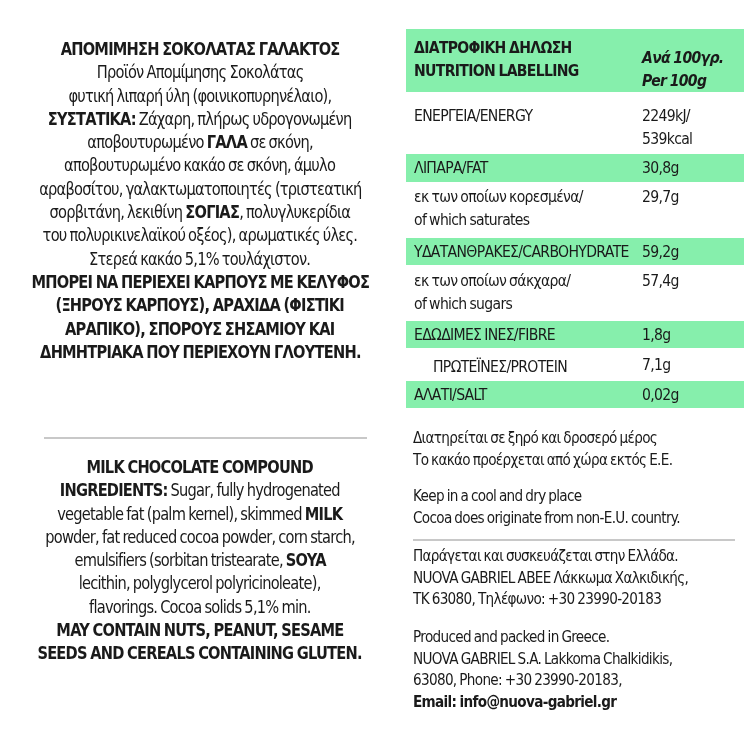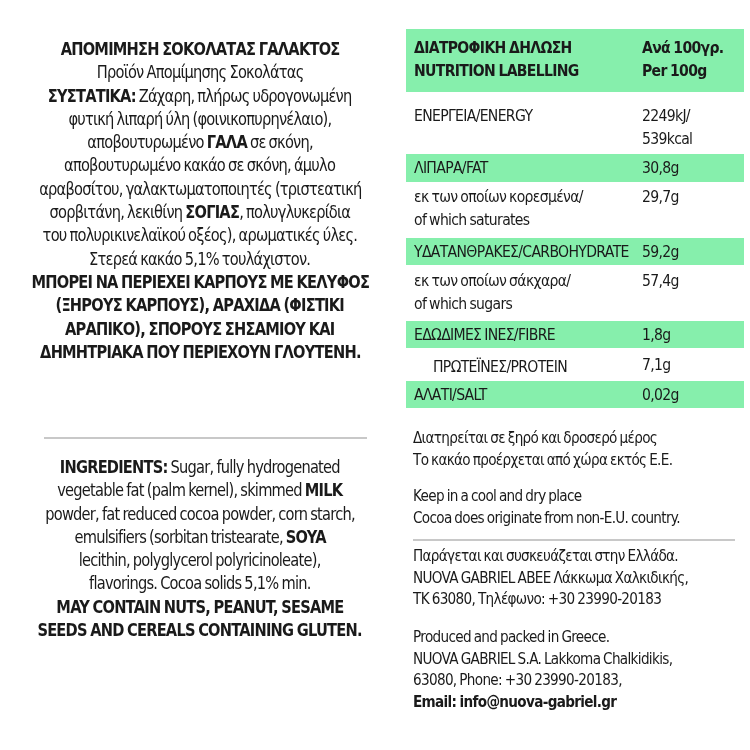--- a/index.html
+++ b/index.html
@@ -74,54 +74,55 @@
     width: 322px; height: 2px;
     background: #c8c8c8;
   }
 </style>
 </head>
 <body>
 
 <div class="left-col">
   <span class="line b"><span class="sq">ΑΠΟΜΙΜΗΣΗ ΣΟΚΟΛΑΤΑΣ ΓΑΛΑΚΤΟΣ</span></span>
   <span class="line"><span class="sq">Προϊόν Απομίμησης Σοκολάτας</span></span>
+  <span class="line"><span class="sq">φυτική λιπαρή ύλη (φοινικοπυρηνέλαιο),</span></span>
   <span class="line"><span class="sq"><b>ΣΥΣΤΑΤΙΚΑ:</b><span> Ζάχαρη, πλήρως υδρογονωμένη</span></span></span>
-  <span class="line"><span class="sq">φυτική λιπαρή ύλη (φοινικοπυρηνέλαιο),</span></span>
   <span class="line"><span class="sq"><span>αποβουτυρωμένο </span><b>ΓΑΛΑ</b><span> σε σκόνη,</span></span></span>
   <span class="line"><span class="sq">αποβουτυρωμένο κακάο σε σκόνη, άμυλο</span></span>
   <span class="line"><span class="sq">αραβοσίτου, γαλακτωματοποιητές (τριστεατική</span></span>
   <span class="line"><span class="sq"><span>σορβιτάνη, λεκιθίνη </span><b>ΣΟΓΙΑΣ</b><span>, πολυγλυκερίδια</span></span></span>
   <span class="line"><span class="sq">του πολυρικινελαϊκού οξέος), αρωματικές ύλες.</span></span>
   <span class="line"><span class="sq">Στερεά κακάο 5,1% τουλάχιστον.</span></span>
   <span class="line b"><span class="sq">ΜΠΟΡΕΙ ΝΑ ΠΕΡΙΕΧΕΙ ΚΑΡΠΟΥΣ ΜΕ ΚΕΛΥΦΟΣ</span></span>
   <span class="line b"><span class="sq">(ΞΗΡΟΥΣ ΚΑΡΠΟΥΣ), ΑΡΑΧΙΔΑ (ΦΙΣΤΙΚΙ</span></span>
   <span class="line b"><span class="sq">ΑΡΑΠΙΚΟ), ΣΠΟΡΟΥΣ ΣΗΣΑΜΙΟΥ ΚΑΙ</span></span>
   <span class="line b"><span class="sq">ΔΗΜΗΤΡΙΑΚΑ ΠΟΥ ΠΕΡΙΕΧΟΥΝ ΓΛΟΥΤΕΝΗ.</span></span>
 </div>
 
 <div class="divider-left"></div>
 
 <div class="left-col left-en">
+  <span class="line b"><span class="sq">MILK CHOCOLATE COMPOUND</span></span>
   <span class="line"><span class="sq"><b>INGREDIENTS:</b><span> Sugar, fully hydrogenated</span></span></span>
   <span class="line"><span class="sq"><span>vegetable fat (palm kernel), skimmed </span><b>MILK</b></span></span>
   <span class="line"><span class="sq">powder, fat reduced cocoa powder, corn starch,</span></span>
   <span class="line"><span class="sq"><span>emulsifiers (sorbitan tristearate, </span><b>SOYA</b></span></span>
   <span class="line"><span class="sq">lecithin, polyglycerol polyricinoleate),</span></span>
   <span class="line"><span class="sq">flavorings. Cocoa solids 5,1% min.</span></span>
   <span class="line b"><span class="sq">MAY CONTAIN NUTS, PEANUT, SESAME</span></span>
   <span class="line b"><span class="sq">SEEDS AND CEREALS CONTAINING GLUTEN.</span></span>
 </div>
 
 <div class="right-col">
   <div class="nrow gray" style="top:0; height:63px;">
     <div class="lbl b" style="top:7px;">
       <span class="sq2">ΔΙΑΤΡΟΦΙΚΗ ΔΗΛΩΣΗ</span><br>
       <span class="sq2">NUTRITION LABELLING</span>
     </div>
-    <div class="val b" style="top:7px;">
+    <div class="val b" style="top:17px;font-style:italic;">
       <span class="sq2">Ανά 100γρ.</span><br>
       <span class="sq2">Per 100g</span>
     </div>
   </div>
 
   <div class="nrow" style="top:75px; height:48px;">
     <div class="lbl" style="top:0;text-align:right;"><span class="sq2">ΕΝΕΡΓΕΙΑ/ENERGY</span></div>
     <div class="val" style="top:0;">
       <span class="sq2">2249kJ/</span><br>
       <span class="sq2">539kcal</span>

